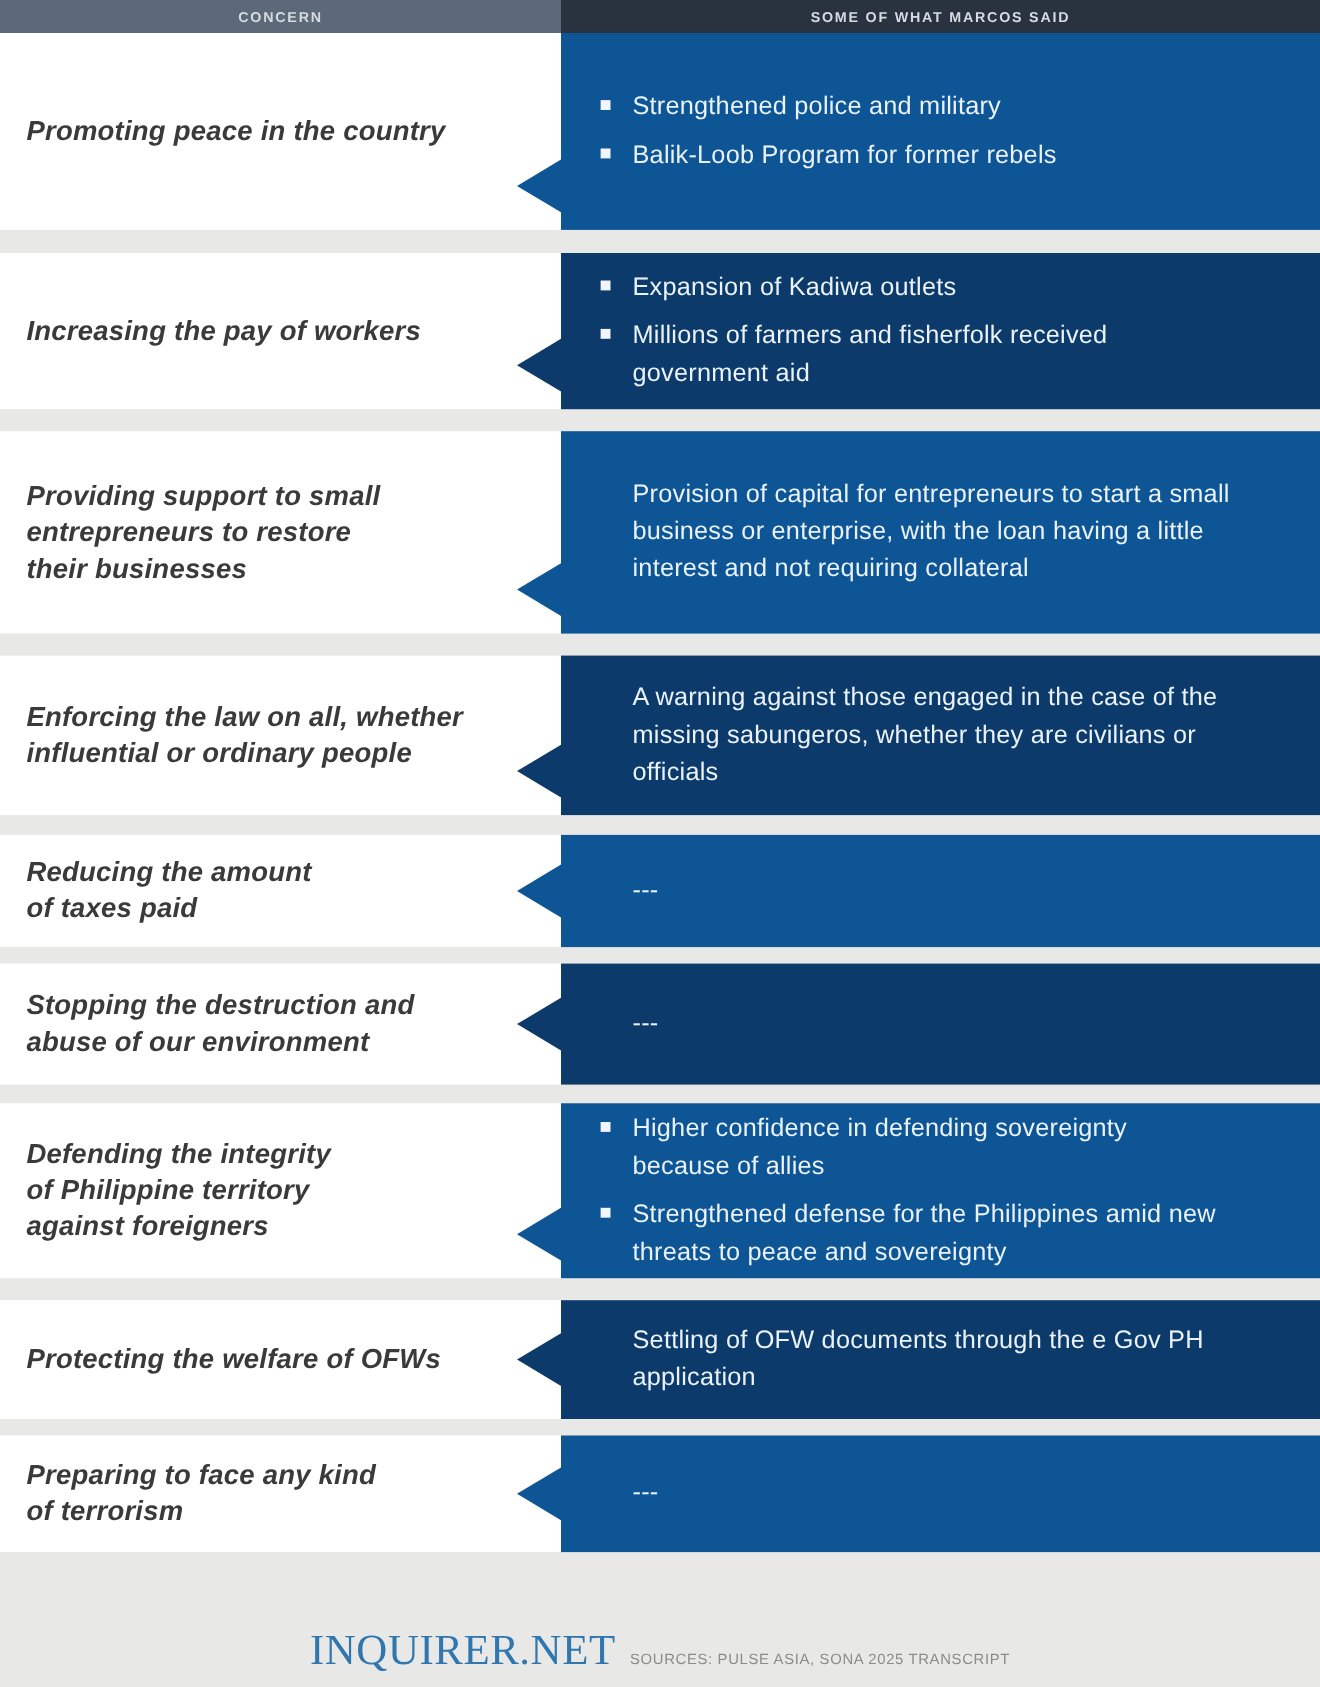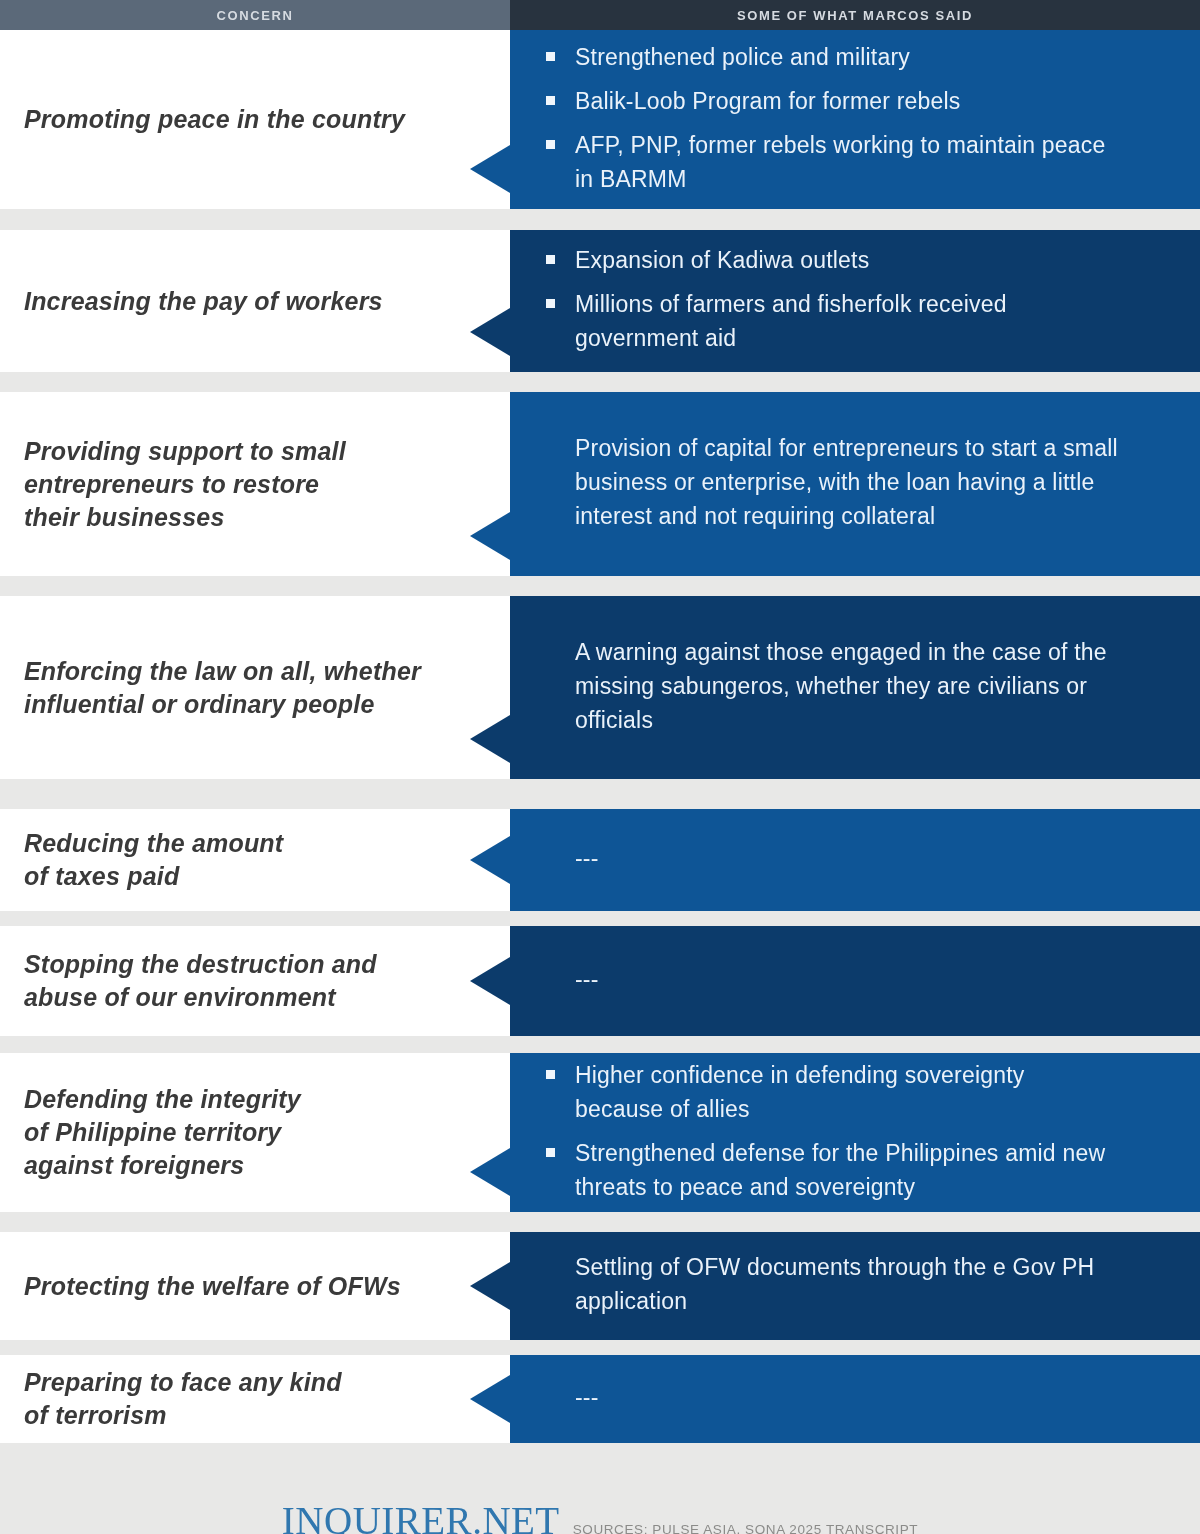--- a/index.html
+++ b/index.html
@@ -130,25 +130,20 @@
     <div class="cell-right">
       <div class="arrow"></div>
       <div class="item">
         <span class="bullet"></span>
         <span class="item-text">Strengthened police and military</span>
       </div>
       <div class="item">
         <span class="bullet"></span>
         <span class="item-text">Balik-Loob Program for former rebels</span>
       </div>
-      <div class="item">
-        <span class="bullet"></span>
-        <span class="item-text">AFP, PNP, former rebels working to maintain peace
-in BARMM</span>
-      </div>
     </div>
   </div>
 
   <div class="row dark" style="height:142px;margin-bottom:20px">
     <div class="cell-left">
       <div class="concern">Increasing the pay of workers</div>
     </div>
     <div class="cell-right">
       <div class="arrow"></div>
       <div class="item">
@@ -172,21 +167,21 @@
     <div class="cell-right">
       <div class="arrow"></div>
       <div class="item">
         <span class="item-text">Provision of capital for entrepreneurs to start a small
 business or enterprise, with the loan having a little
 interest and not requiring collateral</span>
       </div>
     </div>
   </div>
 
-  <div class="row dark" style="height:183px;margin-bottom:30px">
+  <div class="row dark" style="height:145px;margin-bottom:18px">
     <div class="cell-left">
       <div class="concern">Enforcing the law on all, whether
 influential or ordinary people</div>
     </div>
     <div class="cell-right">
       <div class="arrow"></div>
       <div class="item">
         <span class="item-text">A warning against those engaged in the case of the
 missing sabungeros, whether they are civilians or
 officials</span>
@@ -247,21 +242,21 @@
     </div>
     <div class="cell-right">
       <div class="arrow centered"></div>
       <div class="item">
         <span class="item-text">Settling of OFW documents through the e Gov PH
 application</span>
       </div>
     </div>
   </div>
 
-  <div class="row light" style="height:88px;margin-bottom:0">
+  <div class="row light" style="height:106px;margin-bottom:12px">
     <div class="cell-left">
       <div class="concern">Preparing to face any kind
 of terrorism</div>
     </div>
     <div class="cell-right">
       <div class="arrow centered"></div>
       <div class="item">
         <span class="item-text">---</span>
       </div>
     </div>

